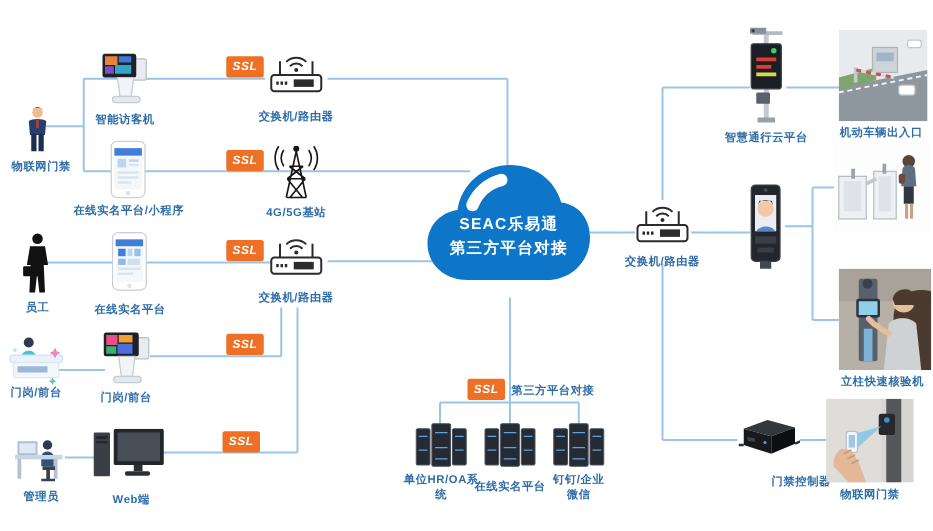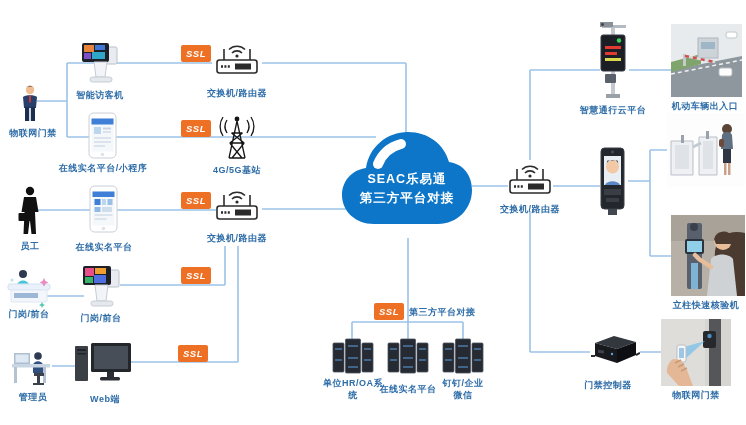--- a/index.html
+++ b/index.html
@@ -372,21 +372,21 @@
   <div class="abs" style="left:586px;top:334px">
     <svg width="54" height="32" viewBox="0 0 54 32">
       <path d="M9 9 L28 2 L50 8 L31 15 Z" fill="#33373e"></path>
       <path d="M9 9 L31 15 L31 29 L9 22 Z" fill="#17191d"></path>
       <path d="M31 15 L50 8 L50 21 L31 29 Z" fill="#0d0f12"></path>
       <rect x="12" y="14" width="6" height="3" fill="#3c424b" transform="skewY(8)"></rect>
       <circle cx="26" cy="20" r="1.2" fill="#5da2e0"></circle>
       <path d="M5 22 L9 22 M50 21 L54 19" stroke="#2a2d33" stroke-width="2"></path>
     </svg>
   </div>
-  <div class="lbl" style="left:579px;top:379px;width:58px">门禁控制器</div>
+  <div class="lbl" style="left:612px;top:379px;width:58px">门禁控制器</div>
 
   <div class="abs" style="left:661px;top:319px">
     <svg width="70" height="67" viewBox="0 0 70 67">
       <rect width="70" height="67" fill="#d6d5d2"></rect>
       <rect x="0" y="0" width="44" height="67" fill="#dedddA"></rect>
       <rect x="48" y="0" width="12" height="67" fill="#54565a"></rect>
       <rect x="42" y="12" width="13" height="17" rx="2" fill="#26282c"></rect>
       <circle cx="48.5" cy="17" r="2.2" fill="#4a90c4"></circle>
       <path d="M44 22 L16 30 L22 42 Z" fill="#85c4e8" opacity="0.85"></path>
       <rect x="16" y="26" width="9" height="17" rx="2" fill="#f4f6f8" stroke="#b9bec4"></rect>

